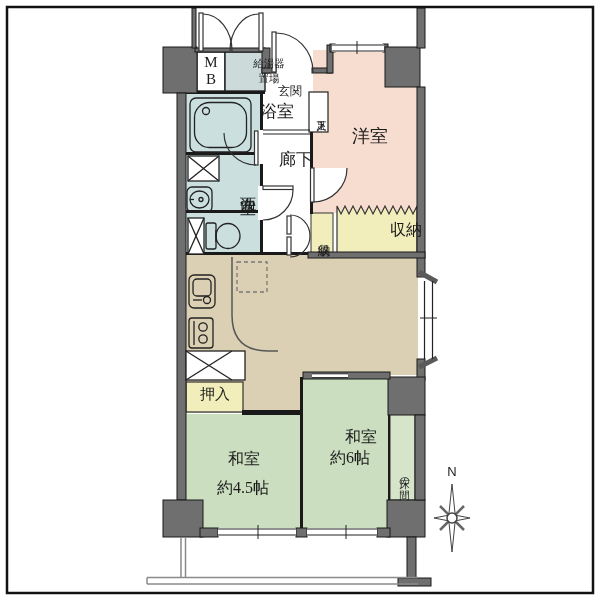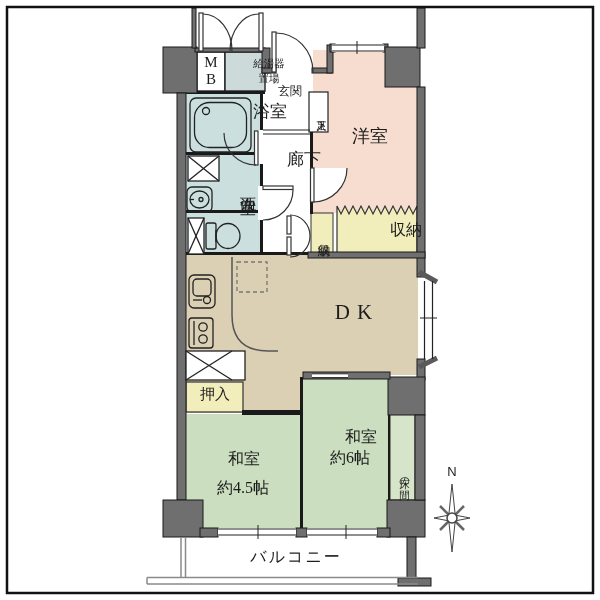--- a/index.html
+++ b/index.html
@@ -244,29 +244,27 @@
 </svg>
 
 <div class="lbl" style="left:198px;top:54px;width:26px;font-size:15px;line-height:17px;">
   <span>M</span><br>
   <span>B</span>
 </div>
 <div class="lbl pre" style="left:224px;top:56px;width:42px;font-size:10.5px;line-height:15px;margin-left:24px;">給湯器
 置場</div>
 <div class="lbl" style="left:268px;top:85px;width:44px;font-size:12px;">玄関</div>
 <div class="lbl v" style="left:310px;top:95px;width:17px;height:36px;font-size:10px;letter-spacing:0;">下足入</div>
-<div class="lbl" style="left:246px;top:102px;width:48px;font-size:17px;">浴室</div>
+<div class="lbl" style="left:246px;top:102px;width:48px;font-size:17px;text-align:right;">浴室</div>
 <div class="lbl v" style="left:237px;top:155px;width:20px;height:60px;font-size:16px;">洗面室</div>
-<div class="lbl" style="left:284px;top:150px;width:40px;font-size:17px;">廊下</div>
+<div class="lbl" style="left:276px;top:150px;width:40px;font-size:17px;">廊下</div>
 <div class="lbl" style="left:348px;top:126px;width:44px;font-size:18px;">洋室</div>
 <div class="lbl v" style="left:313px;top:217px;width:18px;height:34px;font-size:12.5px;letter-spacing:0;">収納</div>
 <div class="lbl" style="left:355px;top:221px;width:46px;font-size:16px;margin-left:28px;">収納</div>
-<div class="lbl" style="left:327px;top:300px;width:60px;font-size:21px;letter-spacing:7px;">DK</div>
 <div class="lbl" style="left:192px;top:386px;width:46px;font-size:15px;">押入</div>
 <div class="lbl" style="left:222px;top:450px;width:44px;font-size:16px;">和室</div>
 <div class="lbl" style="left:204px;top:471px;width:78px;font-size:16px;margin-top:8px;">約4.5帖</div>
 <div class="lbl" style="left:338px;top:428px;width:46px;font-size:16px;">和室</div>
 <div class="lbl" style="left:322px;top:449px;width:56px;font-size:16px;">約6帖</div>
 <div class="lbl v" style="left:395px;top:451px;width:15px;height:50px;font-size:10.5px;letter-spacing:0;">床の間</div>
-<div class="lbl" style="left:247px;top:548px;width:98px;font-size:16px;letter-spacing:2px;">バルコニー</div>
 <div class="lbl" style="left:443px;top:465px;width:18px;font-size:13px;font-family:'Liberation Sans',sans-serif;">N</div>
 
 </div>
 
 </body></html>

